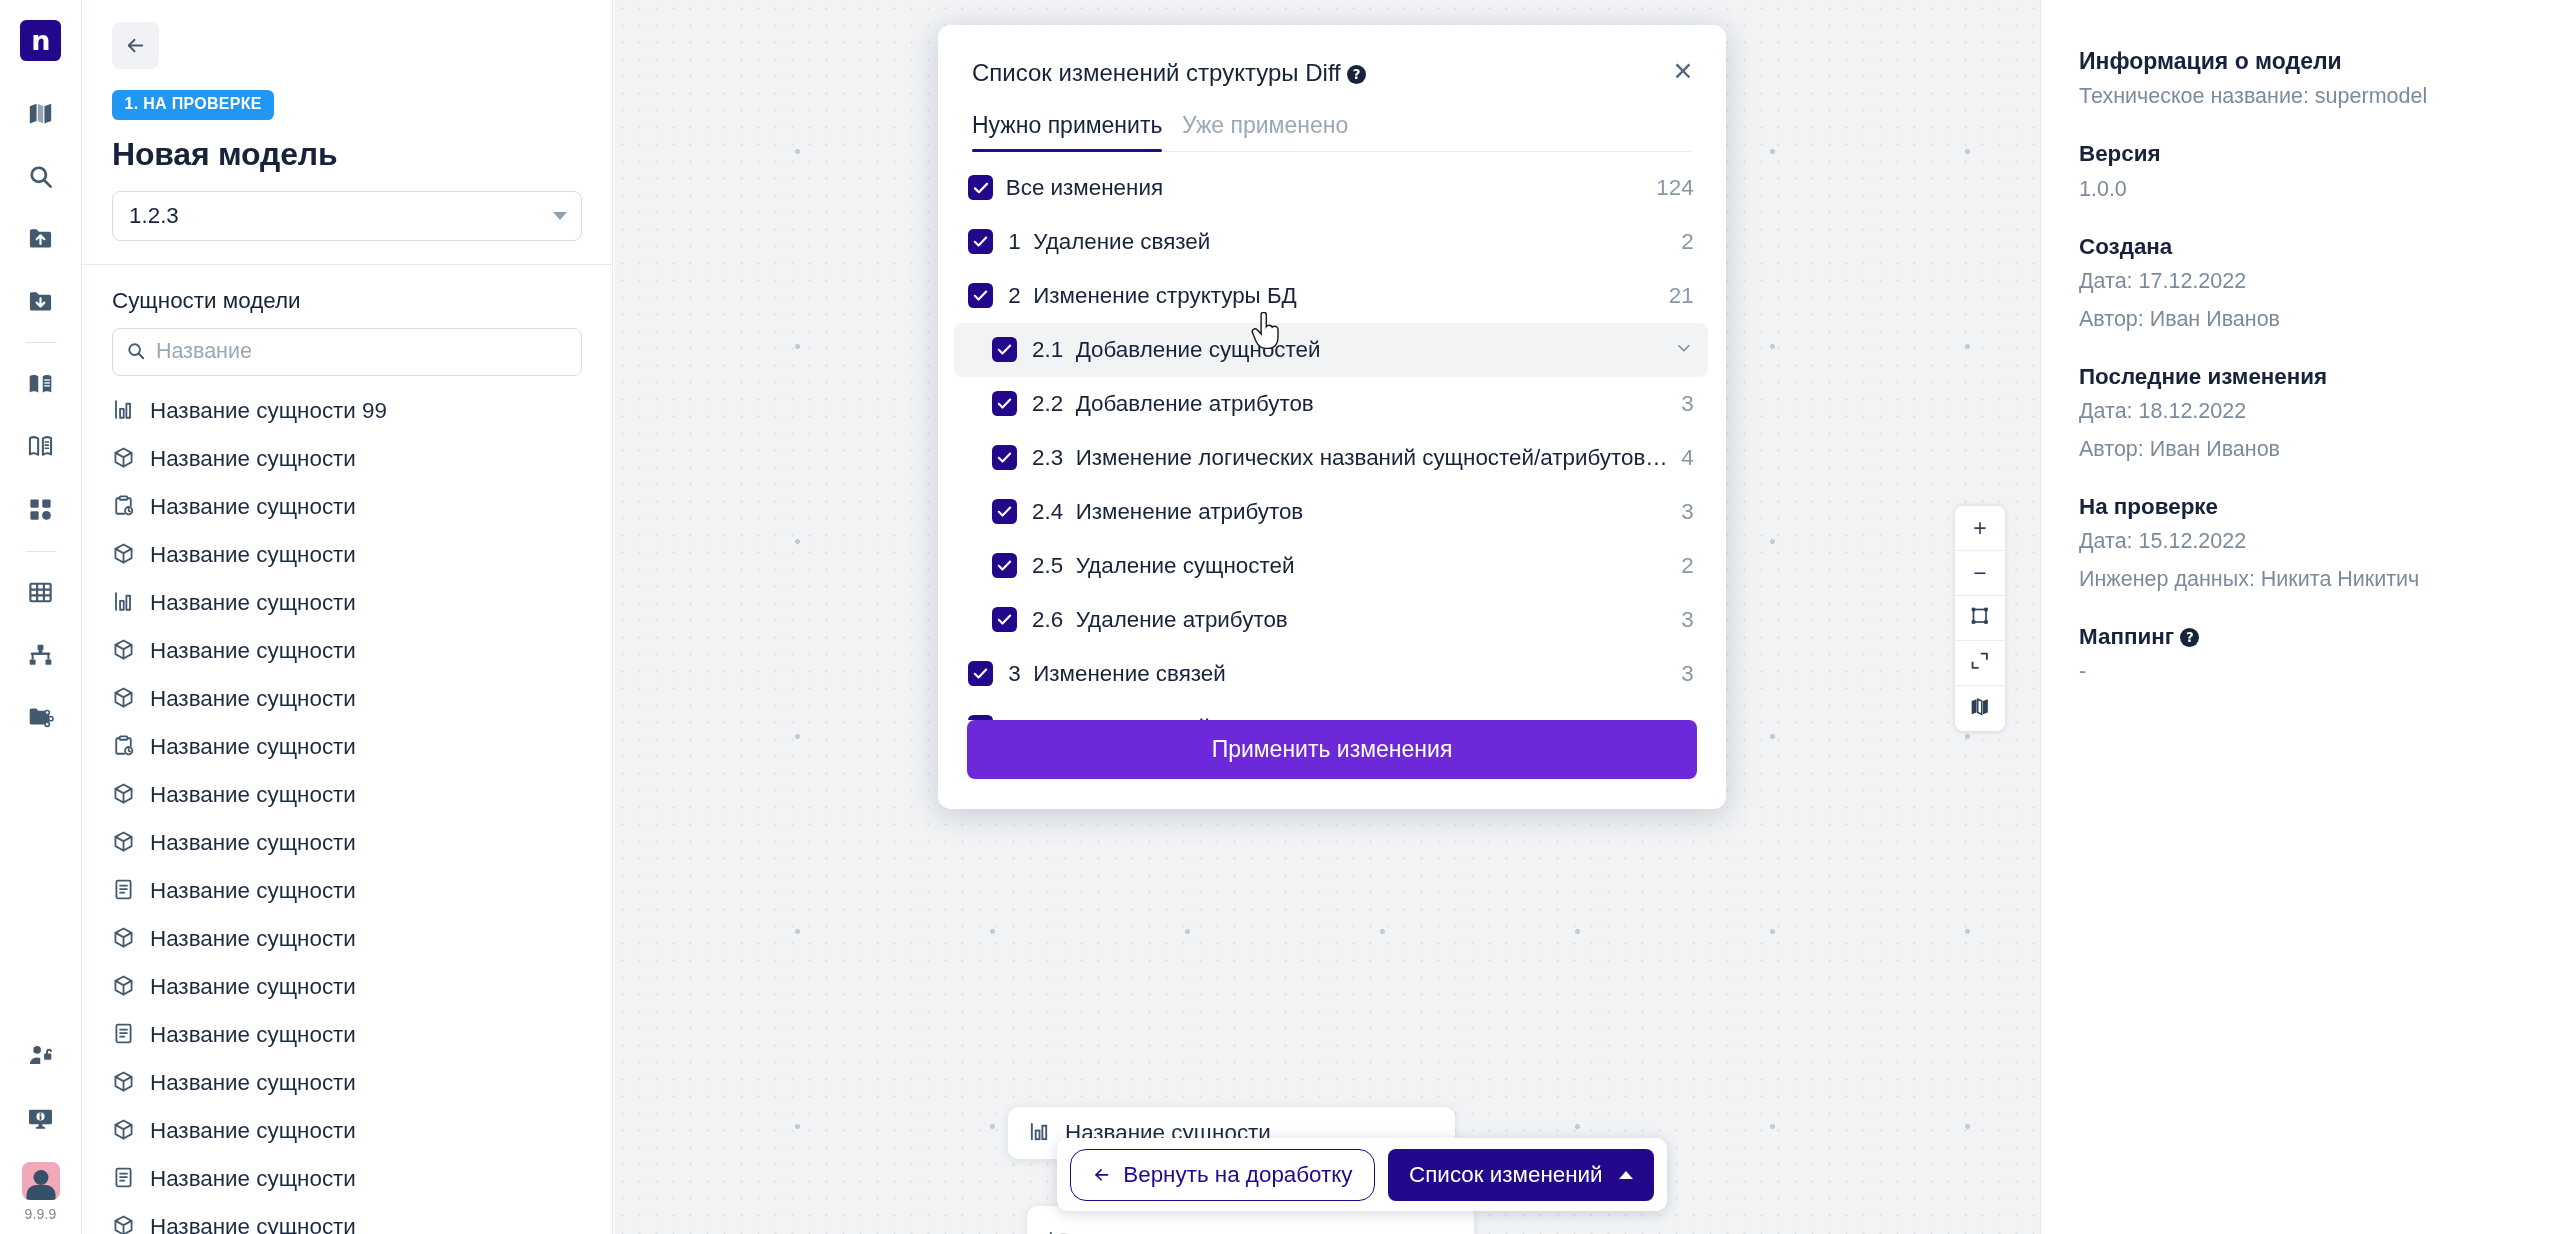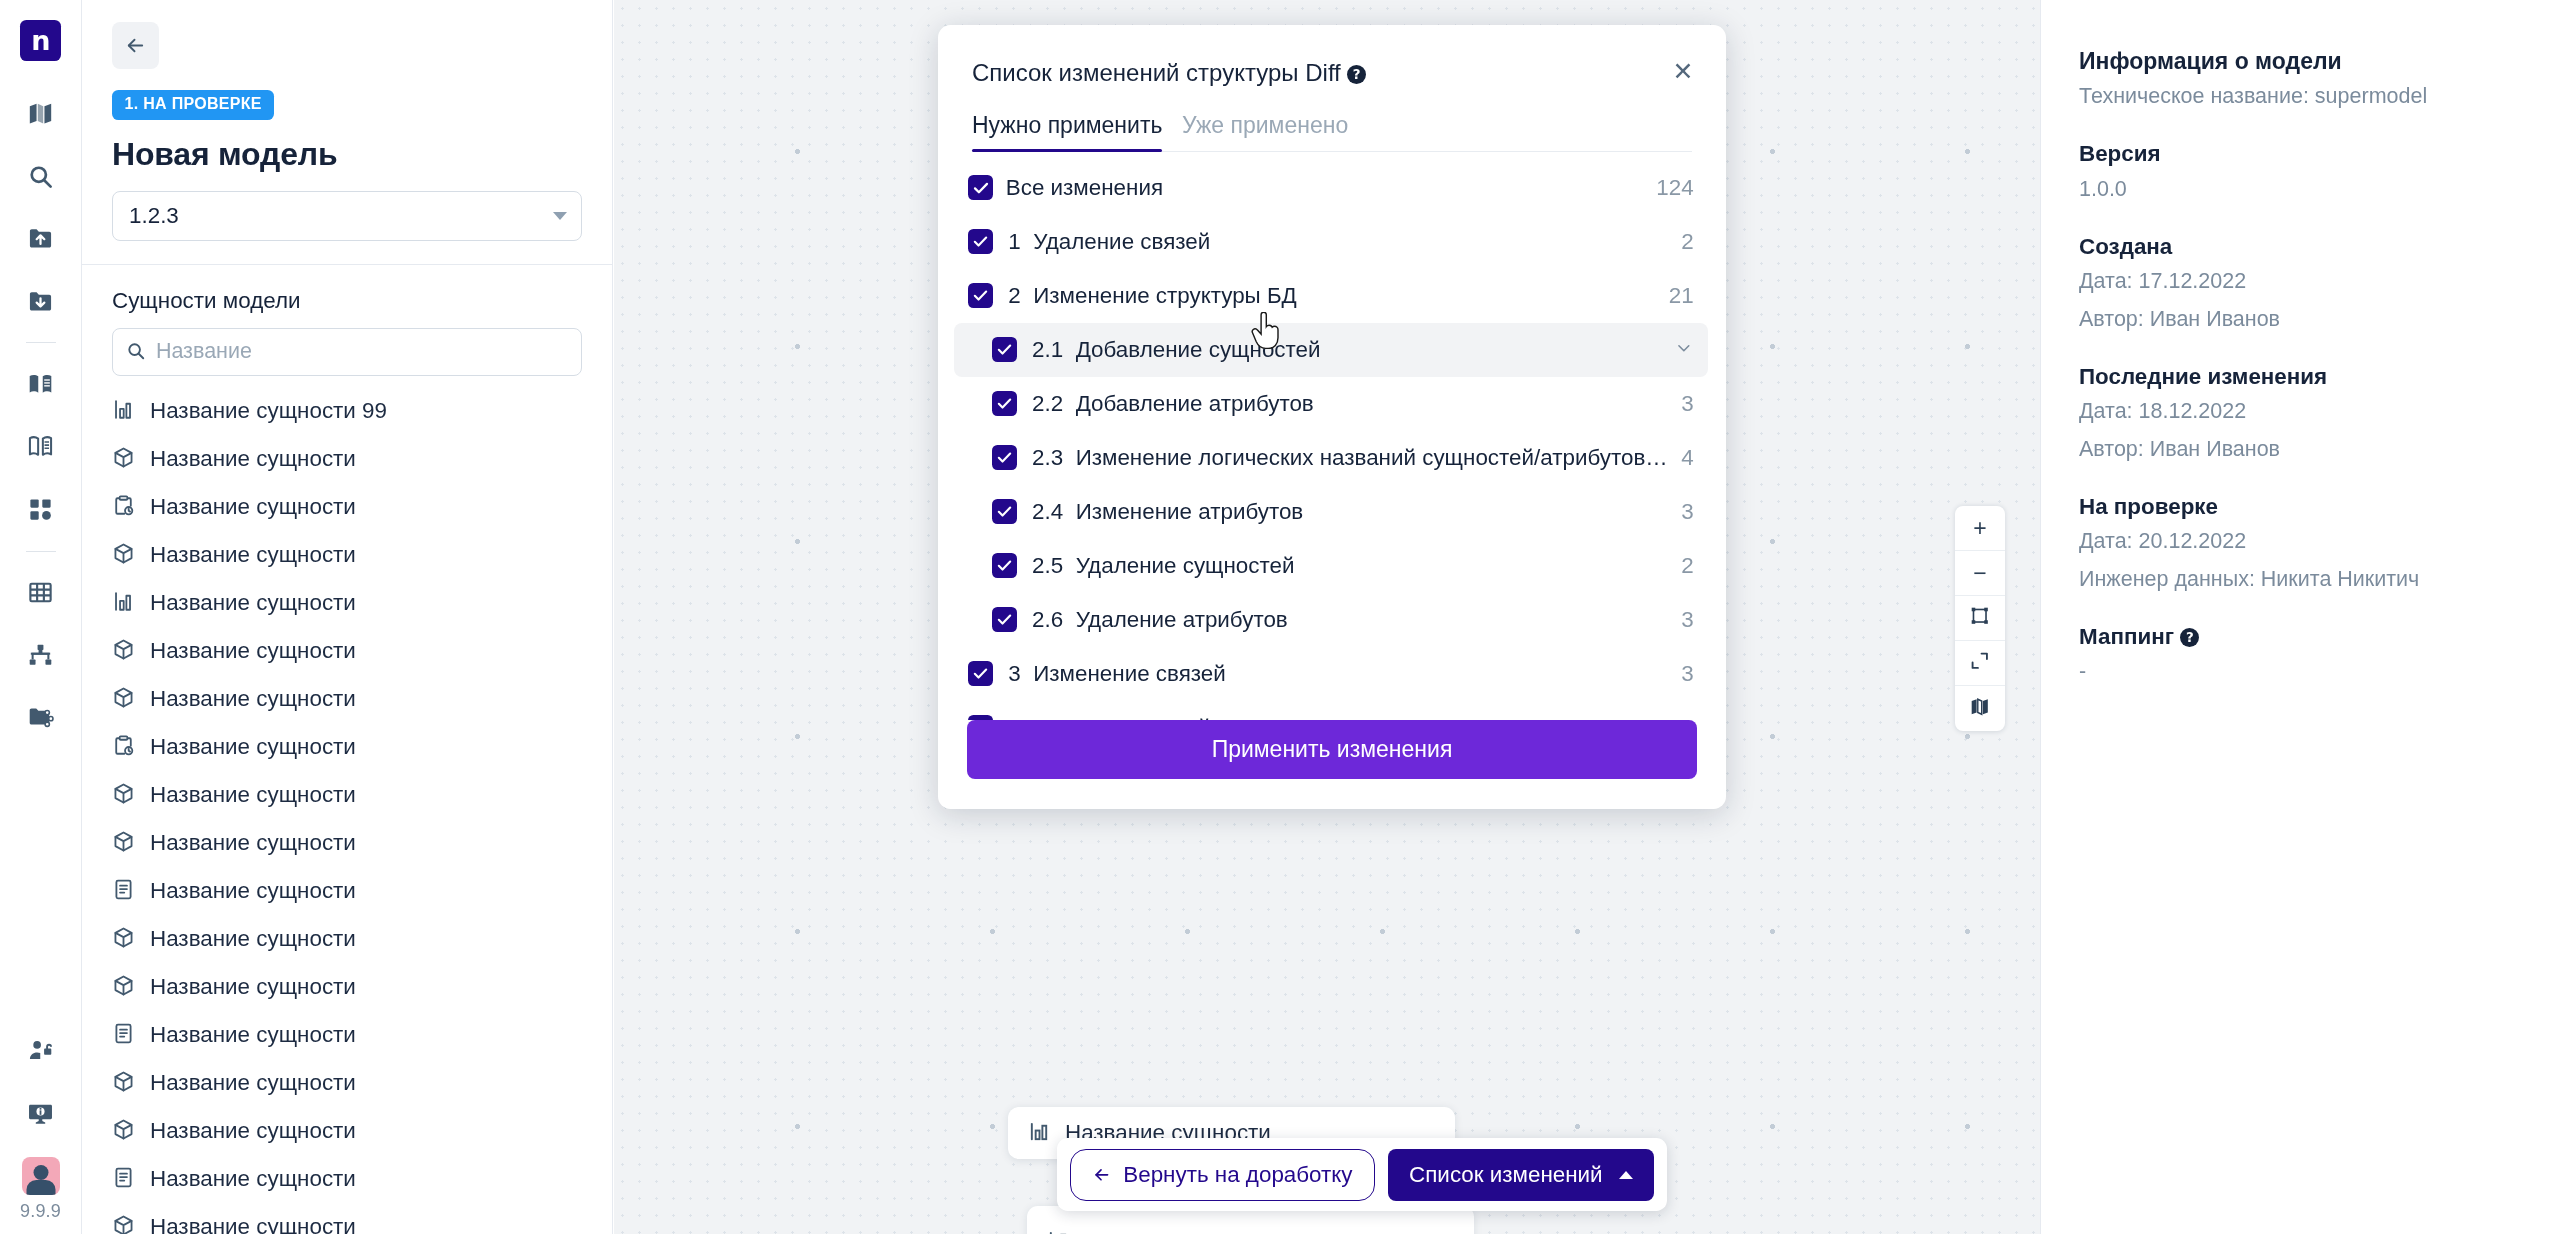--- a/index.html
+++ b/index.html
@@ -46,21 +46,21 @@
     background: #f3a8b8; position: relative; overflow: hidden; cursor: pointer;
   }
   .rail-avatar .head {
     position: absolute; left: 50%; top: 8px; transform: translateX(-50%);
     width: 15px; height: 15px; border-radius: 50%; background: #36506a;
   }
   .rail-avatar .body {
     position: absolute; left: 50%; bottom: 0; transform: translateX(-50%);
     width: 29px; height: 15px; border-radius: 9.8px 9.8px 0 0; background: #36506a;
   }
-  .rail-version { font-size: 18px; color: #7b8b9c; letter-spacing: 0.2px; }
+  .rail-version { font-size: 14px; color: #7b8b9c; letter-spacing: 0.2px; }
 
   
   .panel {
     position: absolute; left: 82px; top: 0; width: 531px; height: 1234px;
     background: #fff; border-right: 0.9px solid #e6eaf0;
     display: flex; flex-direction: column; z-index: 35;
   }
   .panel-head { padding: 21.5px 30px 23px; }
   .back-btn {
     width: 47px; height: 47px; border-radius: 8px; background: #f0f2f5;
@@ -599,21 +599,21 @@
           <div class="muted">Дата: 17.12.2022</div>
           <div class="muted">Автор: Иван Иванов</div>
         </div>
         <div class="group">
           <h4>Последние изменения</h4>
           <div class="muted">Дата: 18.12.2022</div>
           <div class="muted">Автор: Иван Иванов</div>
         </div>
         <div class="group">
           <h4>На проверке</h4>
-          <div class="muted">Дата: 20.12.2022</div>
+          <div class="muted">Дата: 15.12.2022</div>
           <div class="muted">Инженер данных: Никита Никитич</div>
         </div>
       </div>
     <div class="group">
       <h4>
         <span>Маппинг</span><span class="help-dot">?</span>
       </h4>
       <div class="muted">-</div>
     </div>
   </aside>

